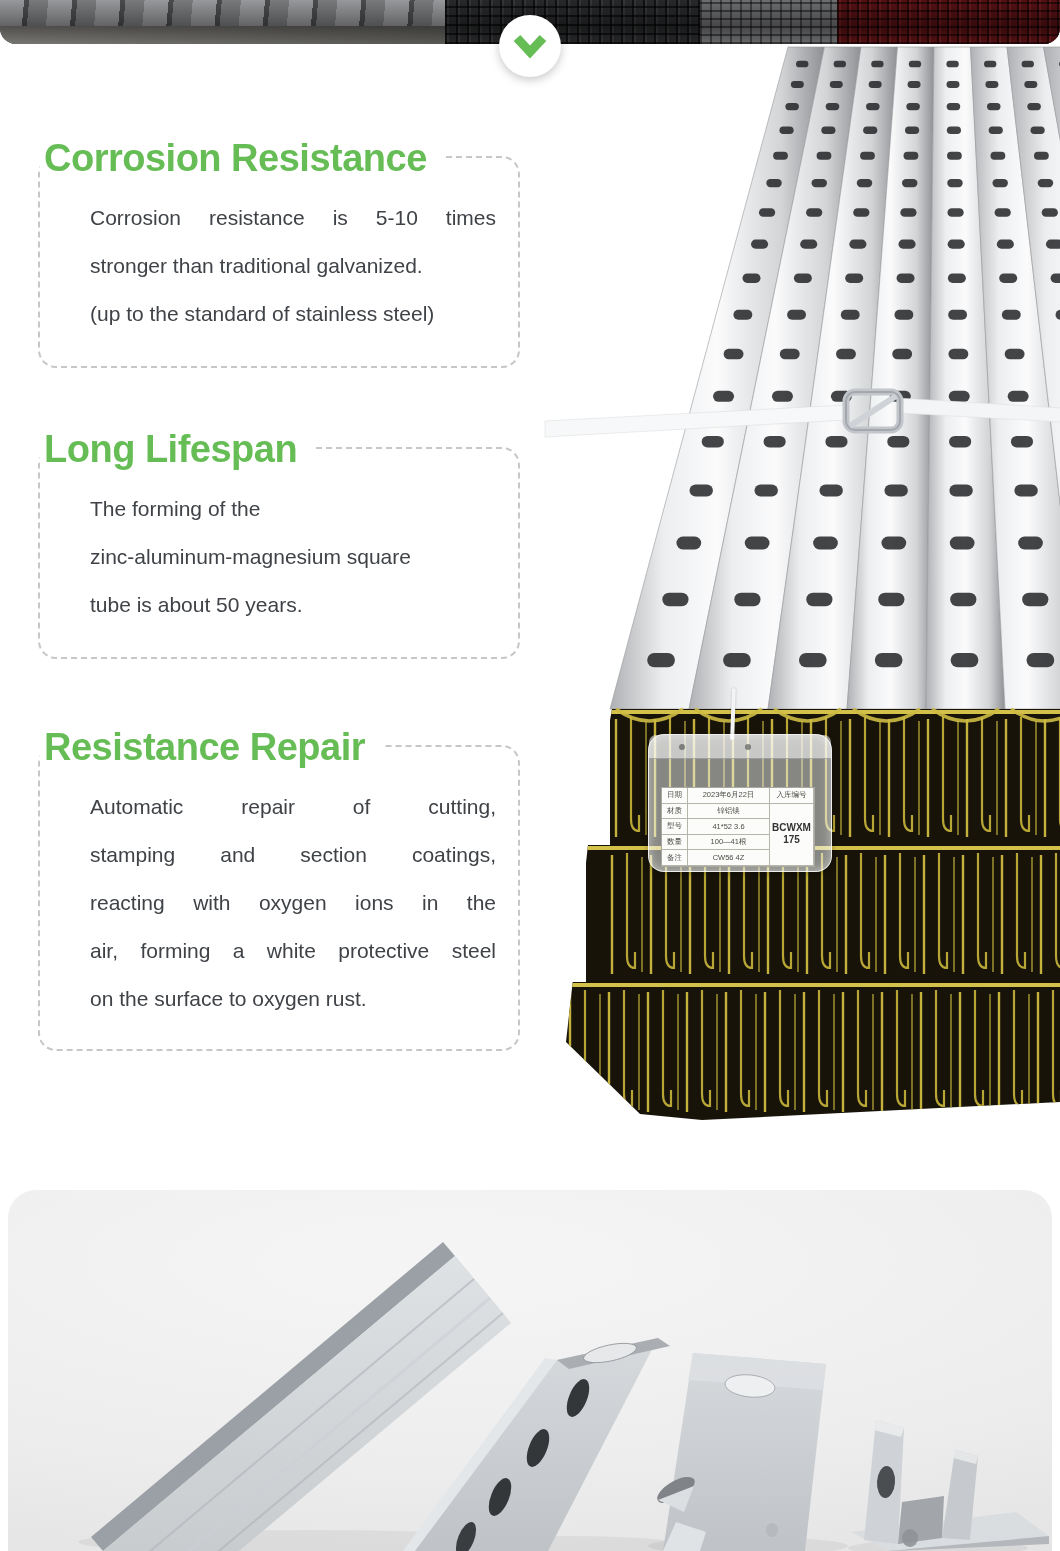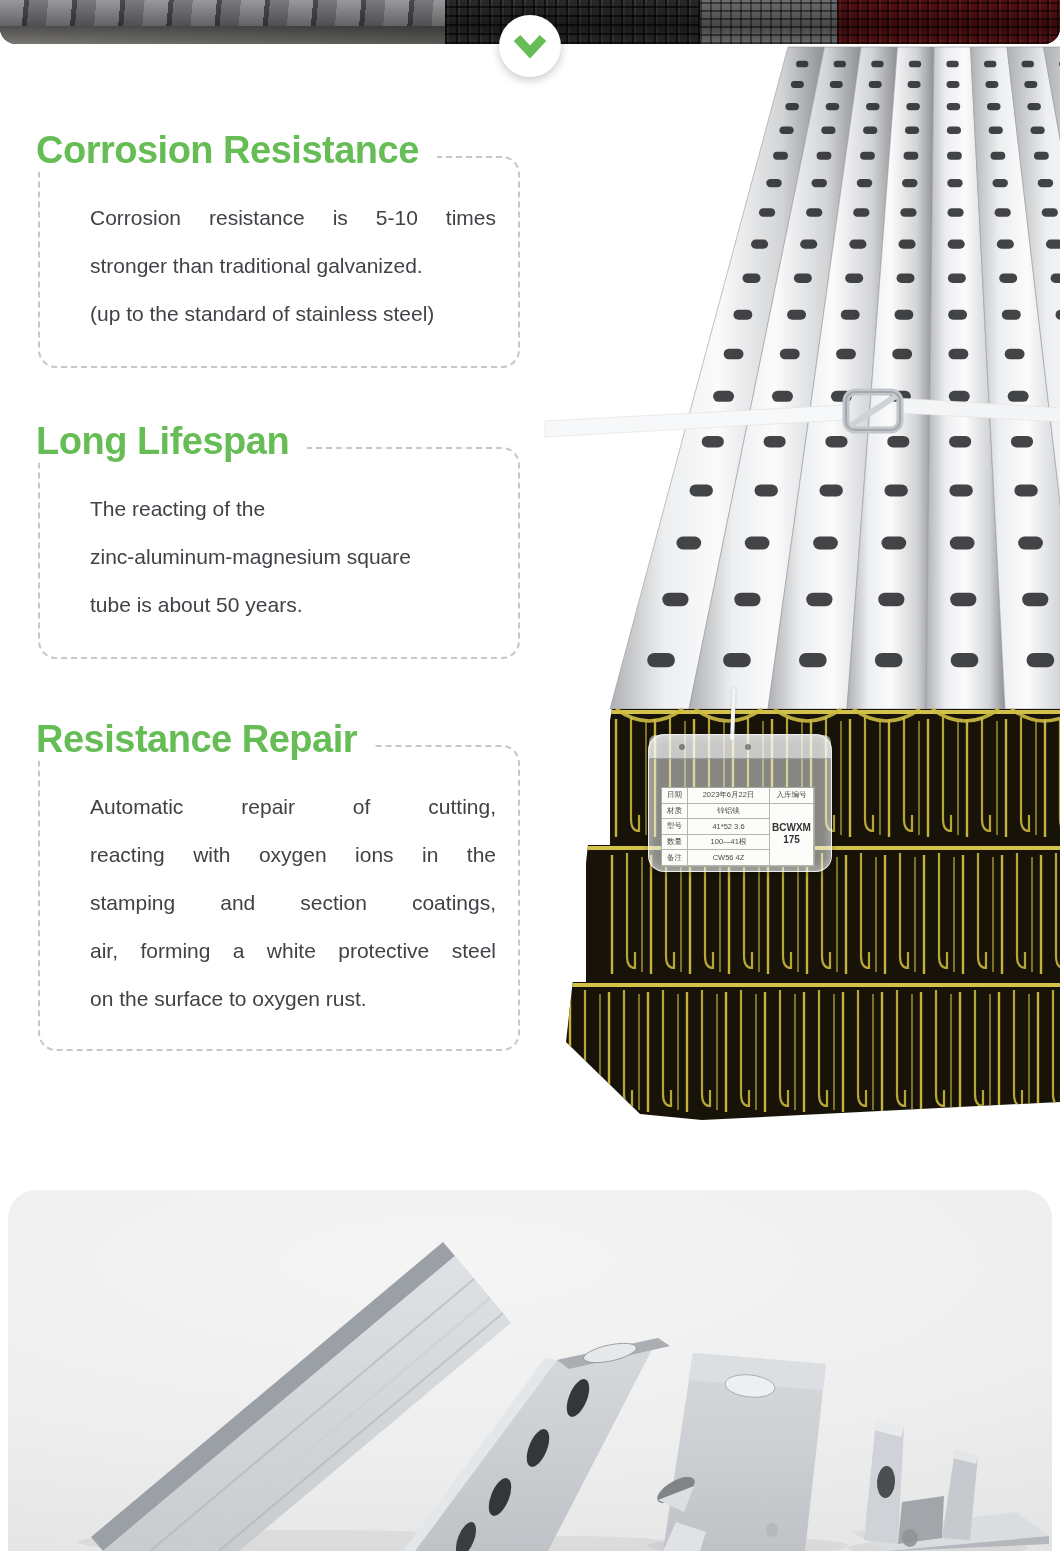--- a/index.html
+++ b/index.html
@@ -17,21 +17,21 @@
   .ts-shade{position:absolute;inset:0;background:linear-gradient(180deg,rgba(0,0,0,.15),rgba(0,0,0,.45) 60%,rgba(0,0,0,.18));}
 
   
   .scroll-btn{position:absolute;left:499px;top:15px;width:62px;height:62px;border-radius:50%;background:#fff;
     box-shadow:0 3px 10px rgba(0,0,0,.22);display:flex;align-items:center;justify-content:center;cursor:pointer;}
   .scroll-btn svg path{stroke:var(--green);}
 
   
   .feature{position:absolute;left:38px;width:482px;}
   .feature-box{position:absolute;inset:0;border:2px dashed var(--dash);border-radius:18px;}
-  .feature h2{position:absolute;top:-27px;left:-6px;margin:0;padding:0 18px 0 4px;background:#fff;
+  .feature h2{position:absolute;top:-27px;left:-6px;margin:8px;padding:0 18px 0 4px;background:#fff;
     font-size:38px;line-height:42px;font-weight:700;color:var(--green);letter-spacing:-.5px;white-space:nowrap;}
   .feature .txt{position:absolute;left:52px;right:24px;top:38px;font-size:21px;line-height:48px;color:var(--body);}
   .line{display:block;white-space:nowrap;}
   .line.j{white-space:normal;text-align:justify;text-align-last:justify;}
   .f1{top:156px;height:212px;}
   .f2{top:447px;height:212px;}
   .f3{top:745px;height:306px;}
 
   
   .bundle-svg{position:absolute;left:540px;top:46px;width:520px;height:1076px;}
@@ -82,33 +82,33 @@
       <span class="line j">Corrosion resistance is 5-10 times</span>
       <span class="line">stronger than traditional galvanized.</span>
       <span class="line">(up to the standard of stainless steel)</span>
     </div>
   </div>
 
   <div class="feature f2">
     <div class="feature-box"></div>
     <h2>Long Lifespan</h2>
     <div class="txt">
-      <span class="line">The reacting of the</span>
+      <span class="line">The forming of the</span>
       <span class="line">zinc-aluminum-magnesium square</span>
       <span class="line">tube is about 50 years.</span>
     </div>
   </div>
 
   <div class="feature f3">
     <div class="feature-box"></div>
     <h2>Resistance Repair</h2>
     <div class="txt">
       <span class="line j">Automatic repair of cutting,</span>
+      <span class="line j">stamping and section coatings,</span>
       <span class="line j">reacting with oxygen ions in the</span>
-      <span class="line j">stamping and section coatings,</span>
       <span class="line j">air, forming a white protective steel</span>
       <span class="line">on the surface to oxygen rust.</span>
     </div>
   </div>
 
   <svg id="bundle-art" class="bundle-svg" viewBox="540 46 520 1076">
     <defs>
       <linearGradient id="chanG" x1="0" y1="0" x2="1" y2="0">
         <stop offset="0" stop-color="#aeb0b3"></stop>
           <stop offset=".25" stop-color="#eceeef"></stop>

